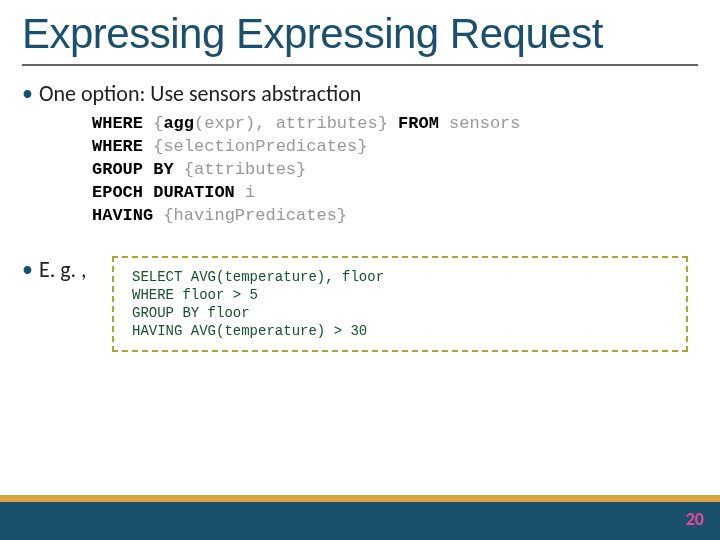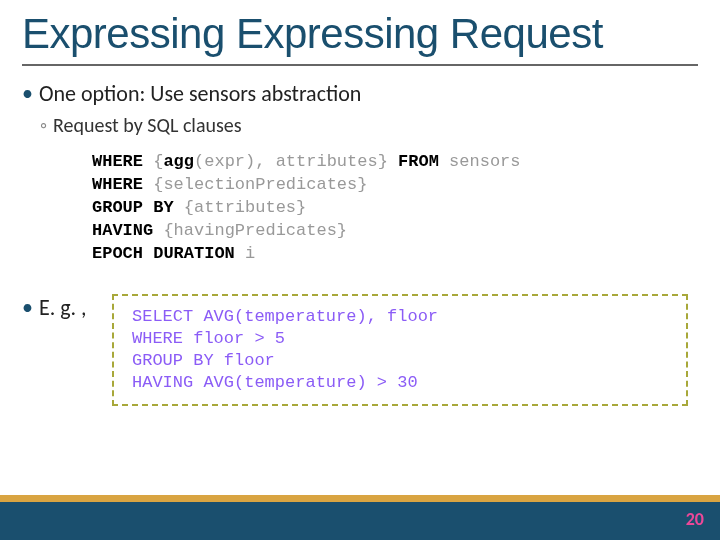--- a/index.html
+++ b/index.html
@@ -72,23 +72,23 @@
     flex-shrink: 0;
   }
   .eg-label .dot {
     color: #1a4f6e;
     margin-right: 6px;
   }
   .example-box {
     border: 2px dashed #a8a83a;
     padding: 10px 18px;
     font-family: "Courier New", monospace;
-    font-size: 17px;
+    font-size: 14px;
     line-height: 1.3;
-    color: #8b5cf6;
+    color: #14532d;
     white-space: pre;
     flex: 1;
     margin-right: 10px;
   }
   .footer-bar {
     position: absolute;
     left: 0;
     right: 0;
     bottom: 0;
     height: 38px;
@@ -114,30 +114,27 @@
 </head>
 <body>
 
 <div class="slide">
   <h1 class="title">Expressing Expressing Request</h1>
   <hr class="title-rule">
 
   <div class="bullet-1">
     <span class="dot">•</span><span>One option: Use sensors abstraction</span>
   </div>
-  <div class="bullet-2">
-    <span class="ring">◦</span><span>Request by SQL clauses</span>
-  </div>
 
   <div class="sql-template">
     <div><span class="kw">WHERE</span><span> {</span><span class="kw">agg</span><span>(expr), attributes} </span><span class="kw">FROM</span><span> sensors</span></div>
     <div><span class="kw">WHERE</span><span> {selectionPredicates}</span></div>
     <div><span class="kw">GROUP BY</span><span> {attributes}</span></div>
+    <div><span class="kw">EPOCH DURATION</span><span> i</span></div>
     <div><span class="kw">HAVING</span><span> {havingPredicates}</span></div>
-    <div><span class="kw">EPOCH DURATION</span><span> i</span></div>
   </div>
 
   <div class="eg-row">
     <div class="eg-label">
       <span class="dot">•</span><span>E. g. ,</span>
     </div>
     <div class="example-box">SELECT AVG(temperature), floor
 WHERE floor &gt; 5
 GROUP BY floor
 HAVING AVG(temperature) &gt; 30</div>

